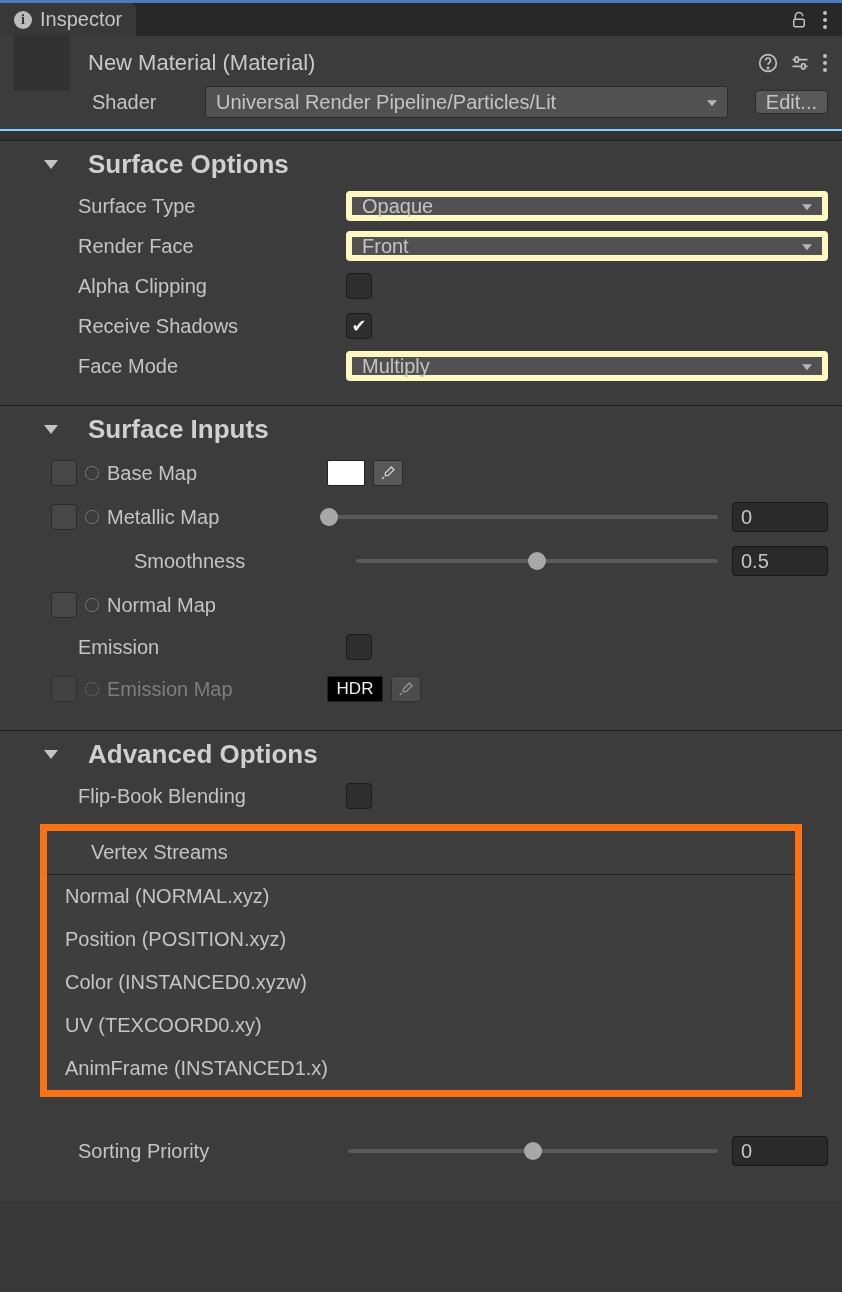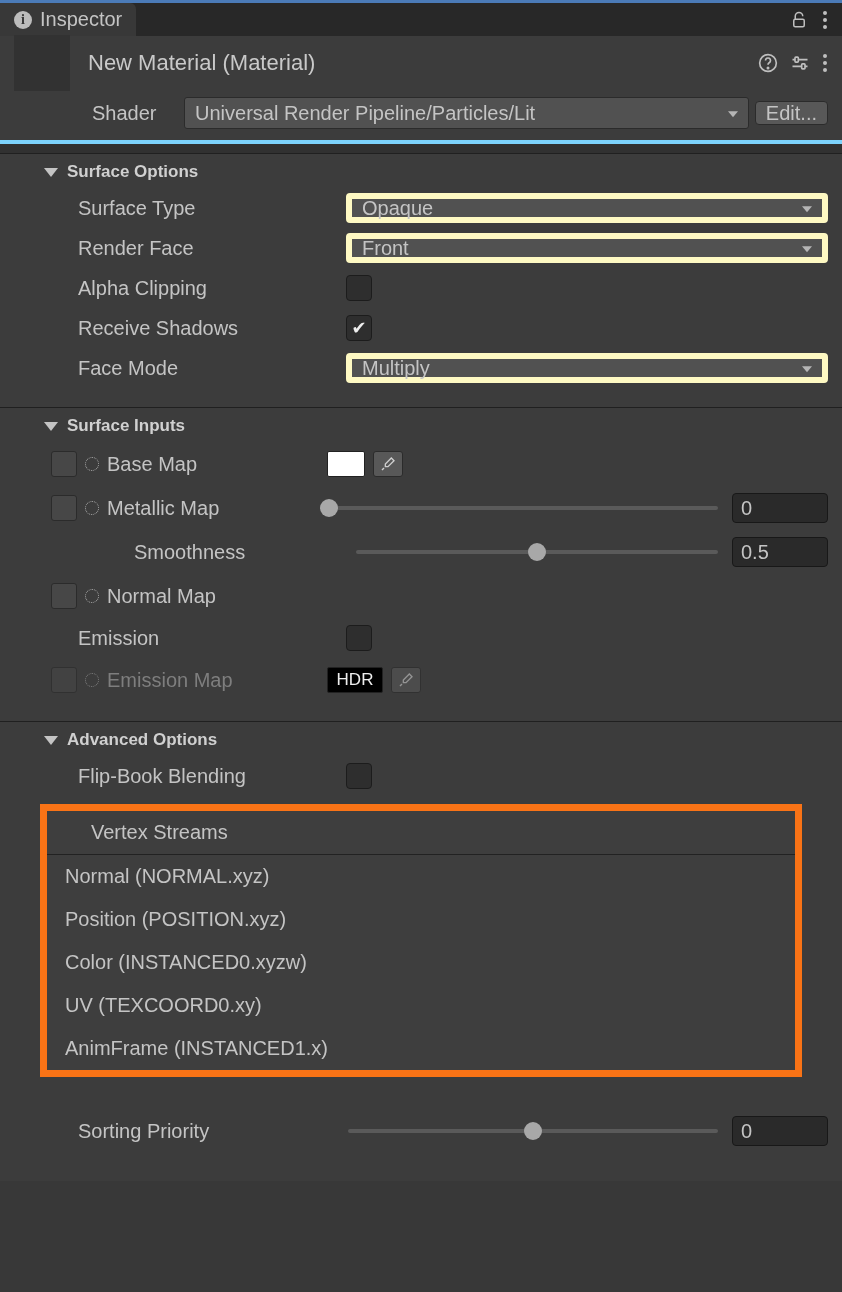--- a/index.html
+++ b/index.html
@@ -34,32 +34,32 @@
     color: #383838;
     display: flex; align-items: center; justify-content: center;
     font-size: 14px; font-weight: bold;
     font-family: Georgia, serif;
   }
   .tab-fill { flex: 1; }
   .tab-actions { display: flex; align-items: center; gap: 14px; padding: 0 14px; color: #bfbfbf; }
   .header {
     padding: 8px 14px 10px 14px;
     background: #3c3c3c;
-    border-bottom: 4px solid #7dd3fc;
+    border-bottom: 2px solid #7dd3fc;
   }
   .header-row1 {
     display: flex; align-items: center; gap: 12px; height: 38px;
   }
   .preview-square {
     width: 56px; height: 56px; background: #323232;
   }
   .material-title { font-size: 22px; color: #c9c9c9; flex: 1; padding-left: 6px; }
   .hdr-icons { display: flex; gap: 12px; color: #bfbfbf; align-items: center; }
   .header-row2 {
-    display: flex; align-items: center; gap: 6px; height: 34px; margin-top: 14px;
+    display: flex; align-items: center; gap: 27px; height: 34px; margin-top: 3px;
   }
   .shader-label { width: 164px; padding-left: 78px; color: #c4c4c4; }
   .dropdown {
     flex: 1;
     background: #515151;
     border: 1px solid #2b2b2b;
     border-radius: 3px;
     height: 32px;
     display: flex; align-items: center;
     padding: 0 10px;
@@ -76,23 +76,23 @@
     background: #585858;
     border: 1px solid #2b2b2b;
     border-radius: 4px;
     height: 24px;
     padding: 0 10px;
     display: flex; align-items: center;
     color: #c4c4c4;
   }
   .gap-band { height: 10px; background: #313131; border-bottom: 1px solid #202020; }
   .section-header {
-    display: flex; align-items: center; gap: 3px;
+    display: flex; align-items: center; gap: 24px;
     padding: 8px 14px 6px 44px;
-    font-weight: 600; font-size: 17px; color: #d0d0d0;
+    font-weight: 600; font-size: 26px; color: #d0d0d0;
     position: relative;
   }
   .foldout-tri {
     display: inline-block;
     border-left: 7px solid transparent;
     border-right: 7px solid transparent;
     border-top: 9px solid #c4c4c4;
     margin-right: 6px;
   }
   .section-header-text { padding-left: 0; }

